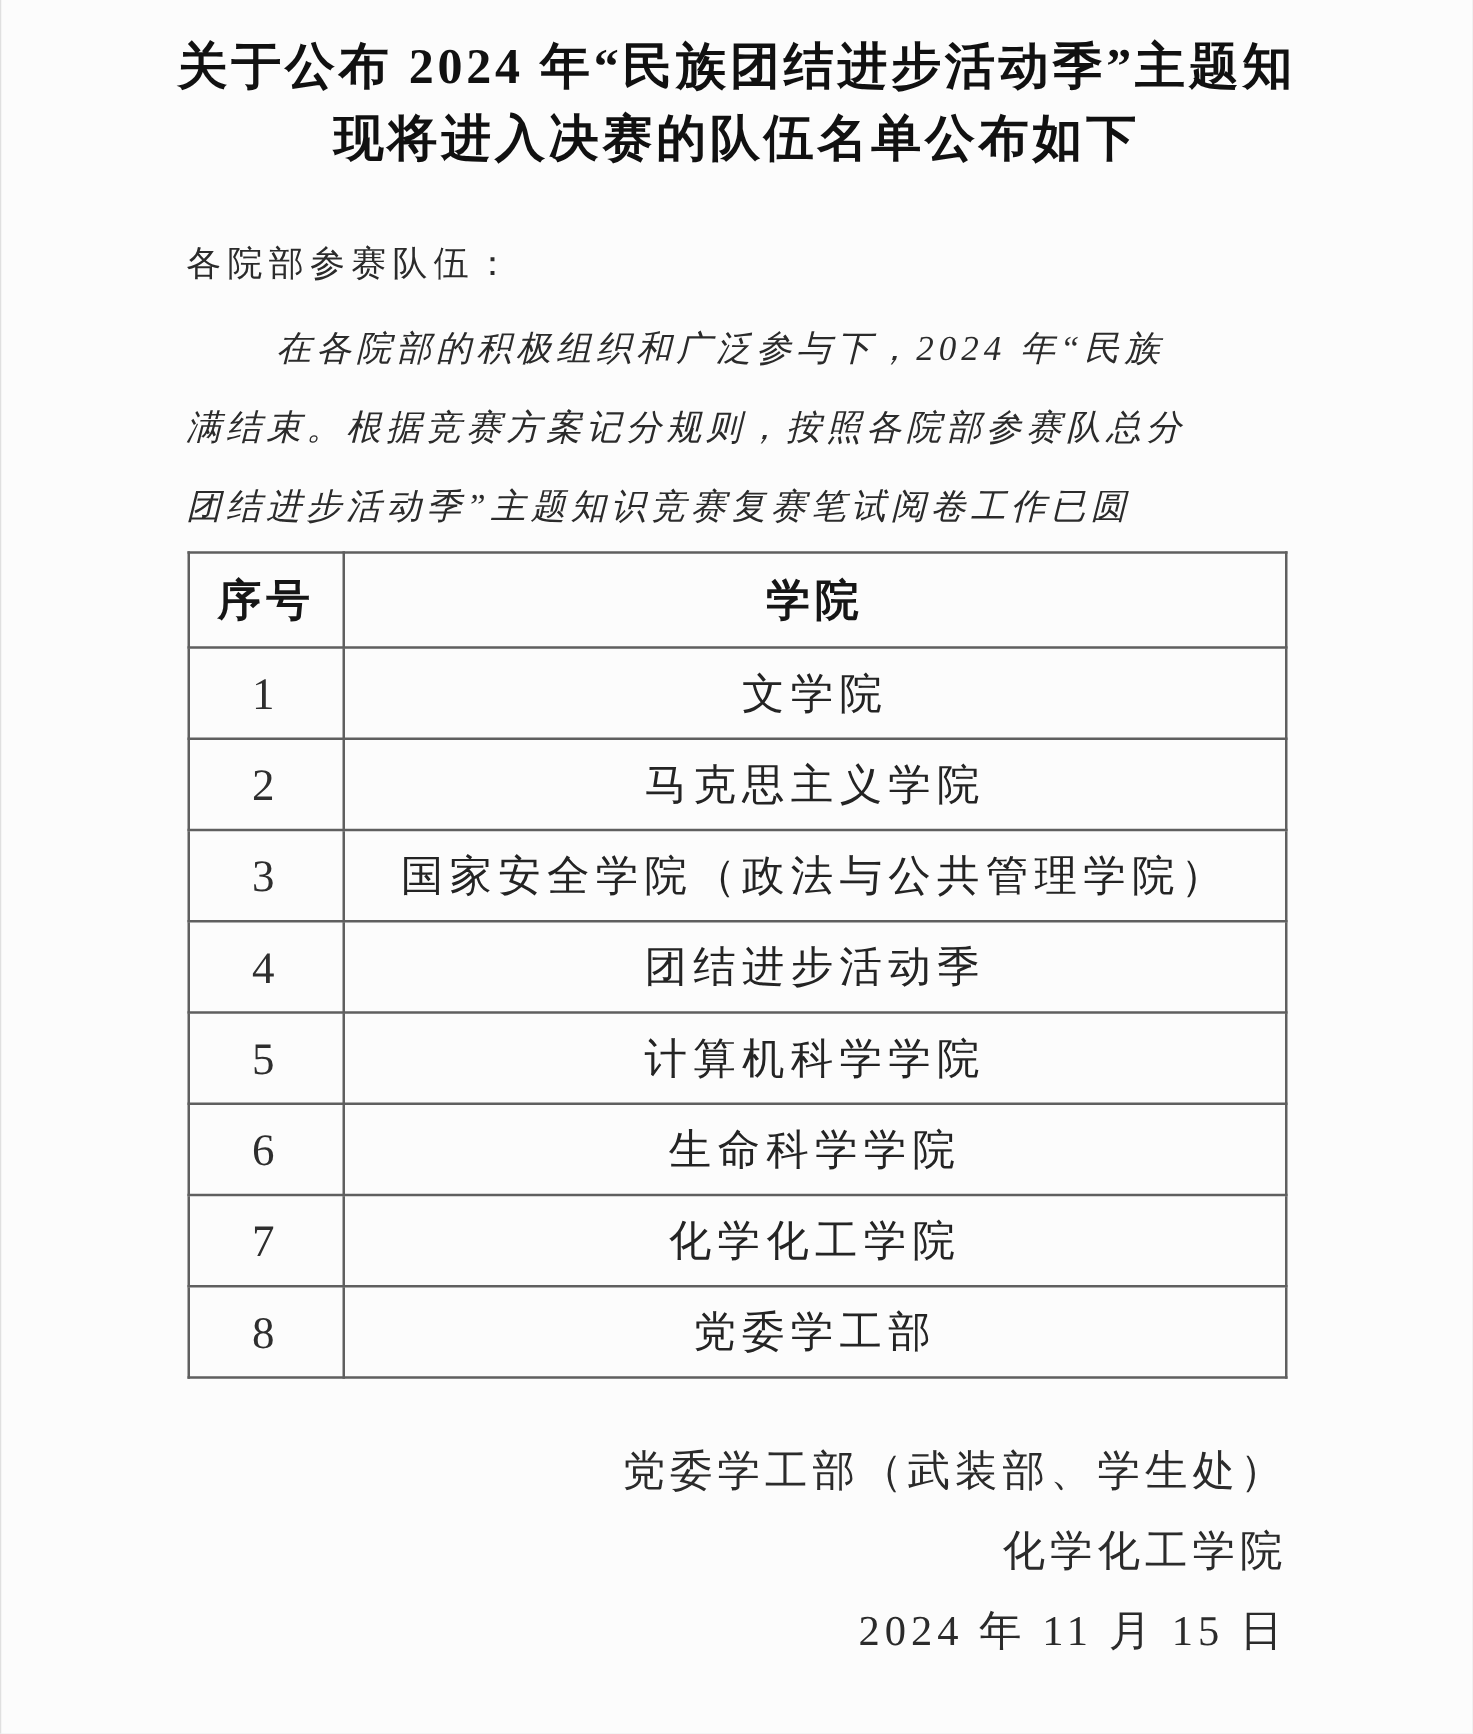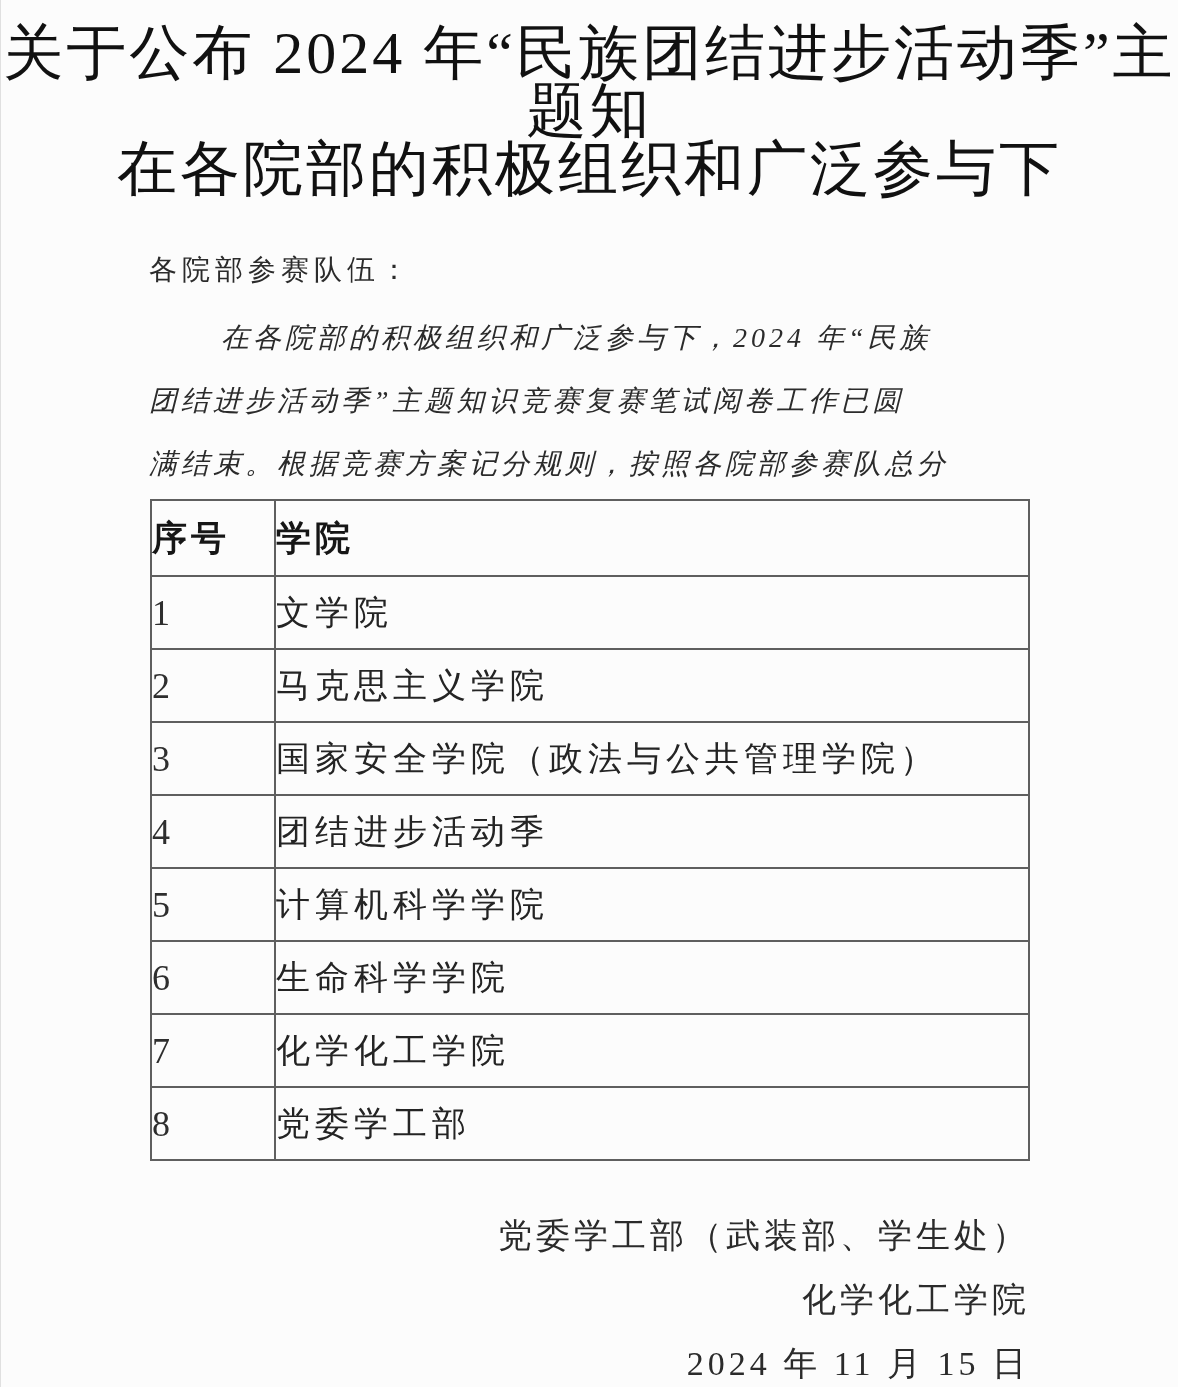--- a/index.html
+++ b/index.html
@@ -17,22 +17,22 @@
     background: #fcfcfc;
     border-left: 1px solid #e0e0e0;
     overflow: hidden;
     color: #1f1f1f;
   }
 
   
   .title {
     padding-top: 24px;
     text-align: center;
-    font-size: 60px;
-    font-weight: normal;
+    font-size: 40px;
+    font-weight: bold;
     color: #111;
     letter-spacing: 3px;
   }
   .title-line {
     display: block;
     line-height: 58px;
   }
 
   
   .body-text {
@@ -67,21 +67,21 @@
     margin-top: 4px;
     width: 880px;
     border-collapse: collapse;
     table-layout: fixed;
     font-size: 34px;
     color: #242424;
   }
   .finalist-table th,
   .finalist-table td {
     border: 2px solid #5f5f5f;
-    text-align: left;
+    text-align: center;
     vertical-align: middle;
     letter-spacing: 5px;
   }
   .finalist-table th {
     height: 76px;
     font-weight: bold;
     font-size: 35px;
     letter-spacing: 4px;
     color: #161616;
   }
@@ -111,30 +111,30 @@
     padding-left: 24px;
   }
 </style>
 </head>
 <body>
 
 <div class="page">
 
   <h1 class="title">
     <span class="title-line">关于公布 2024 年“民族团结进步活动季”主题知</span>
-    <span class="title-line">在各院部的积极组织和广泛参与下</span>
+    <span class="title-line">现将进入决赛的队伍名单公布如下</span>
   </h1>
 
   <div class="body-text">
     <div class="salutation">各院部参赛队伍：</div>
 
     <div class="paragraph">
       <div class="para-line indent">在各院部的积极组织和广泛参与下，2024 年“民族</div>
+      <div class="para-line">满结束。根据竞赛方案记分规则，按照各院部参赛队总分</div>
       <div class="para-line">团结进步活动季”主题知识竞赛复赛笔试阅卷工作已圆</div>
-      <div class="para-line">满结束。根据竞赛方案记分规则，按照各院部参赛队总分</div>
     </div>
   </div>
 
   <table class="finalist-table">
     <colgroup>
       <col class="col-no">
       <col>
     </colgroup>
     <thead>
       <tr>

